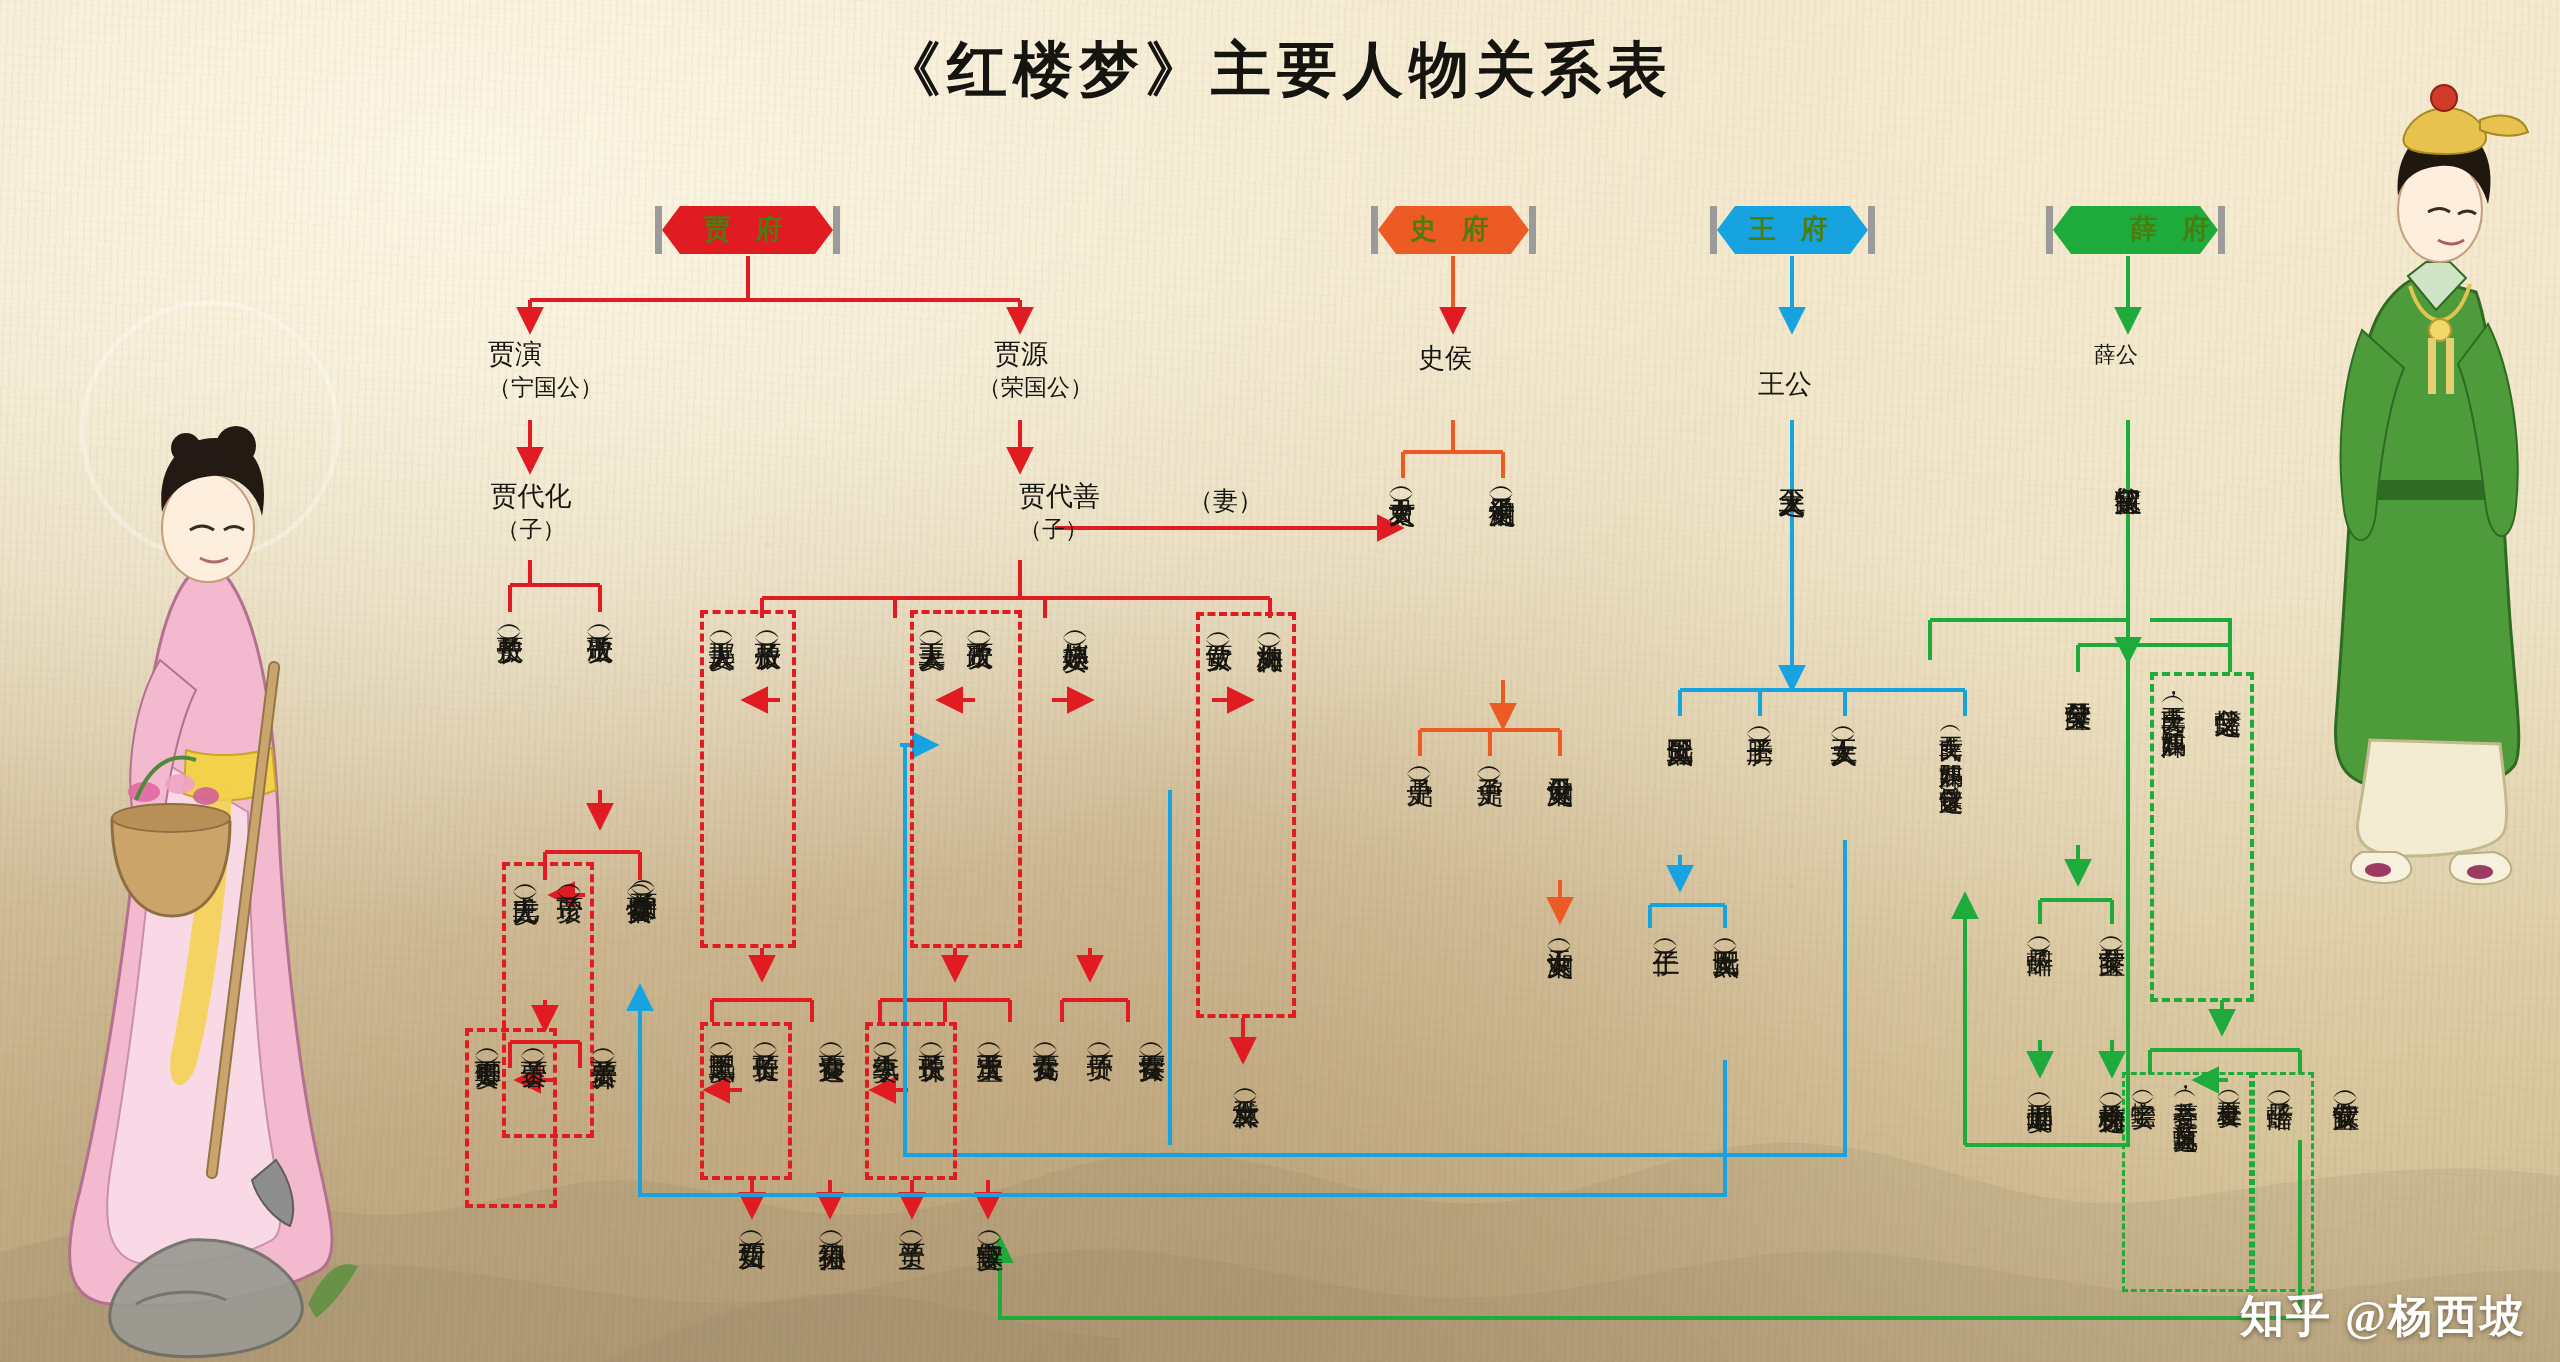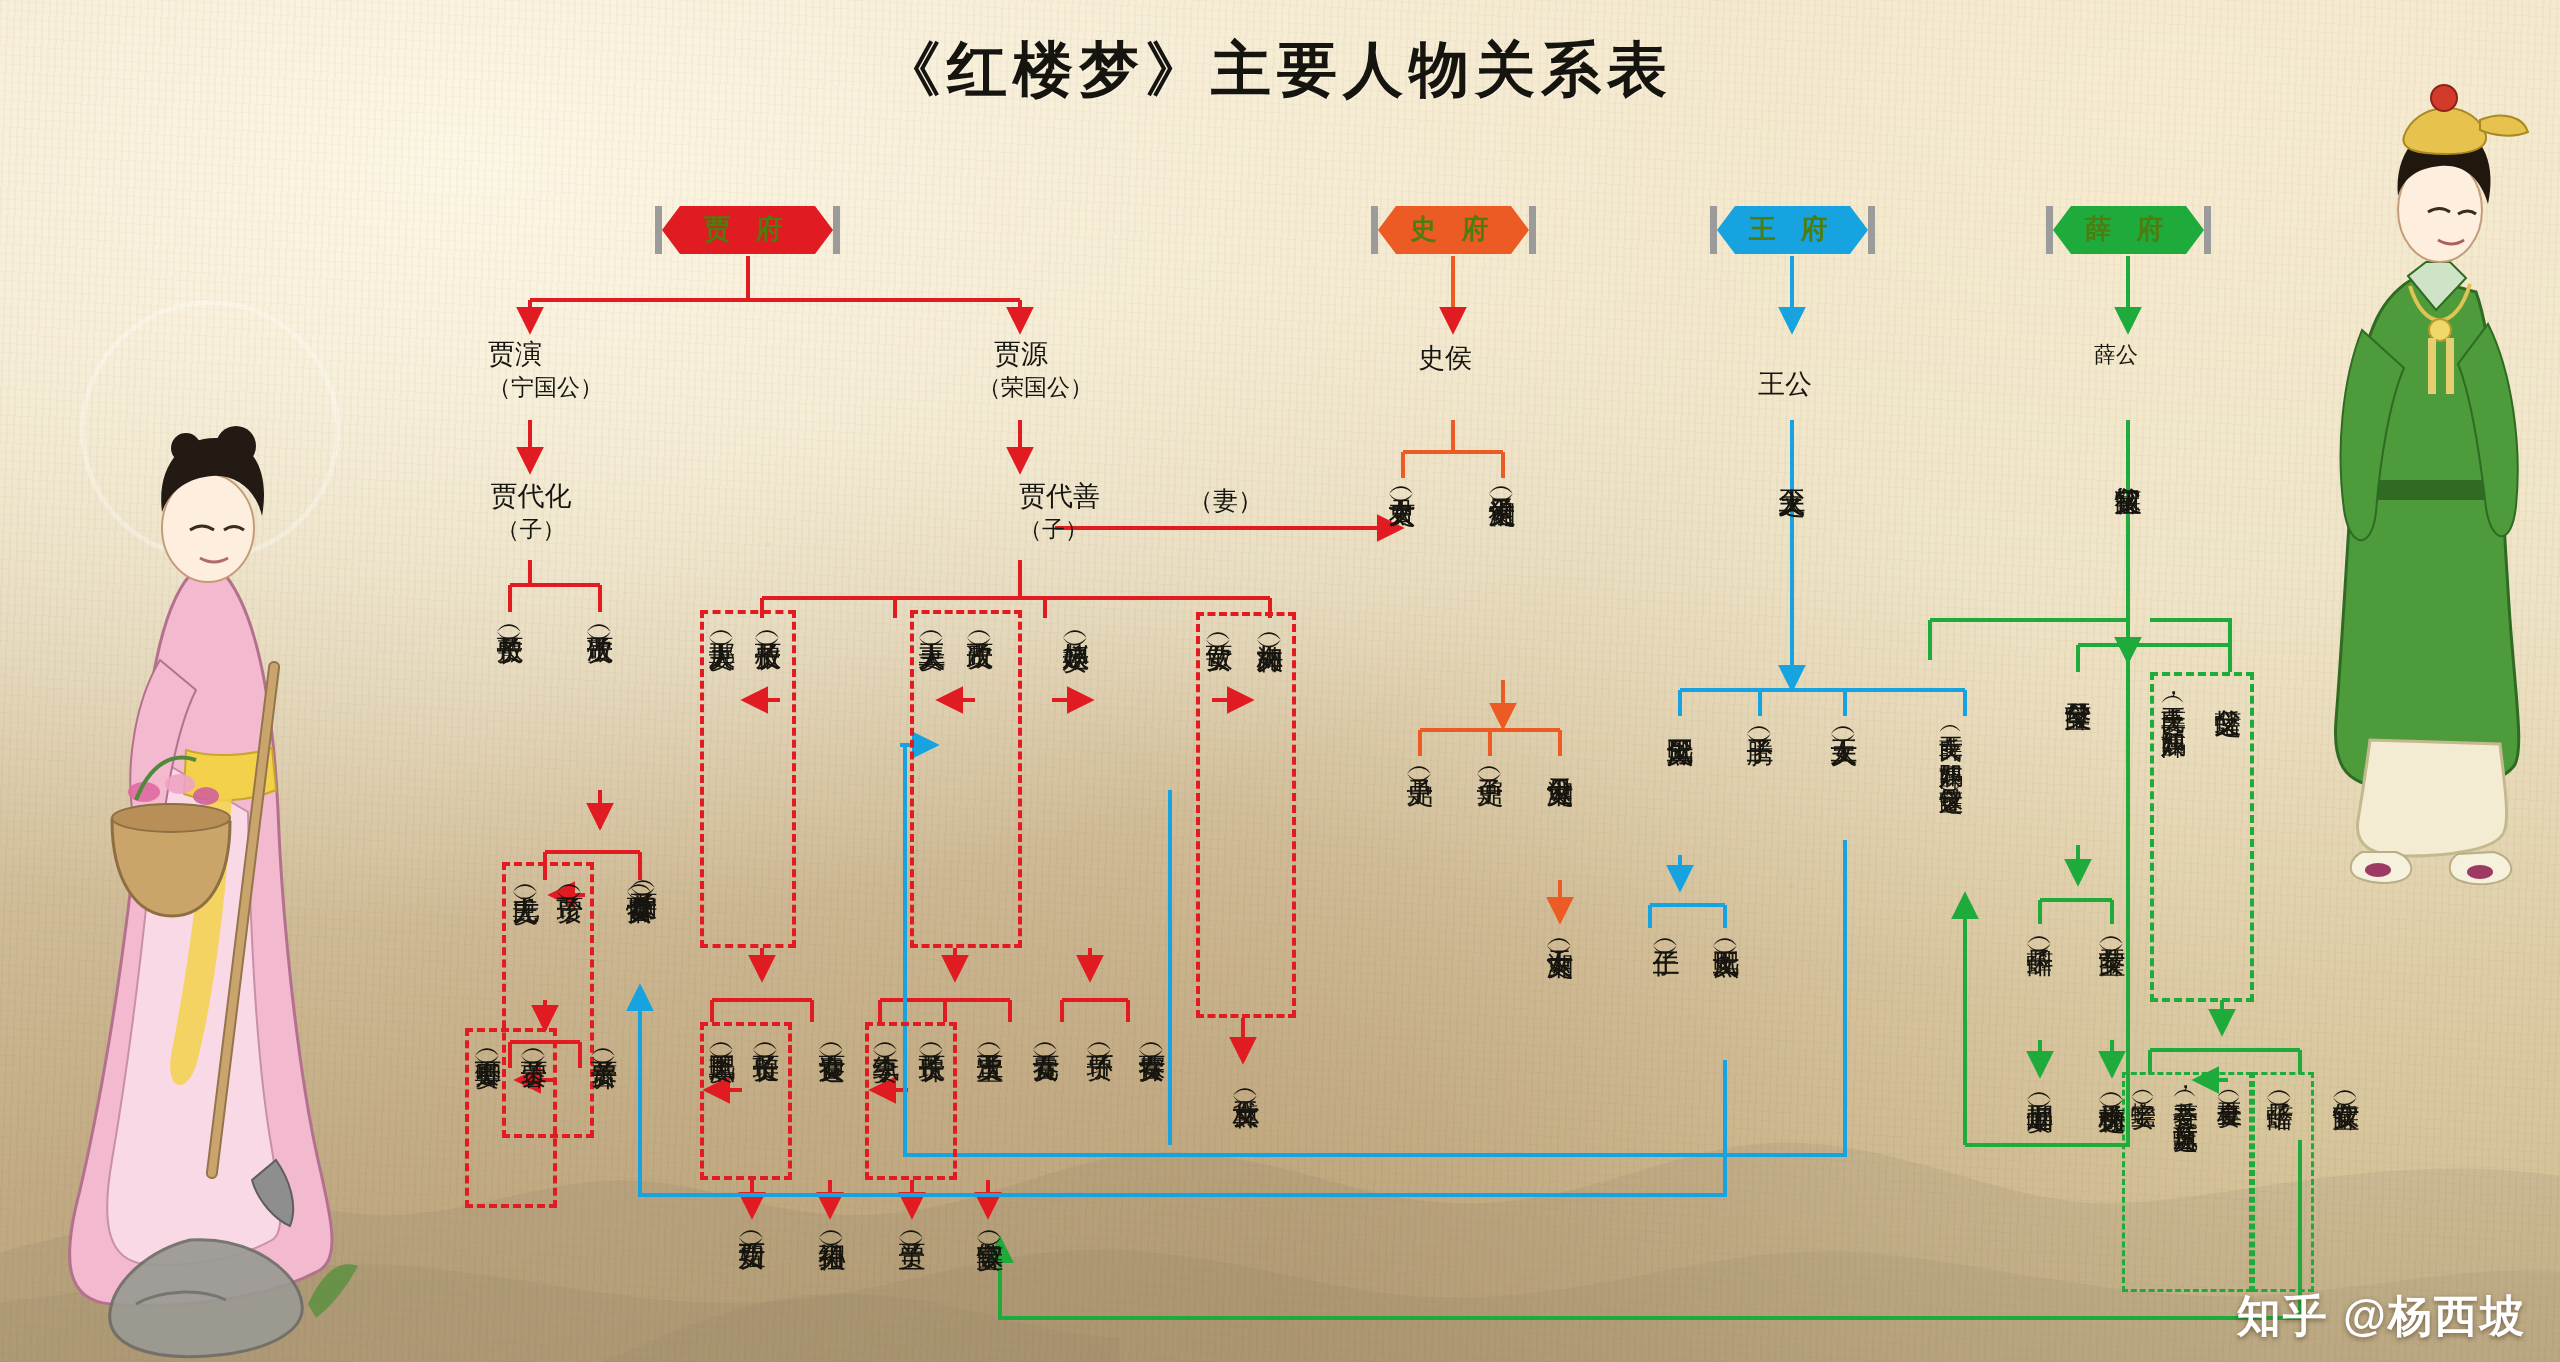--- a/index.html
+++ b/index.html
@@ -59,21 +59,21 @@
     font-family:"DejaVu Serif","Liberation Serif",serif;
   }
   .v{ writing-mode:vertical-rl; text-orientation:upright; line-height:1.04; }
   .h{ }
   
   .dbox{position:absolute;box-sizing:border-box;}
   
   #wm{
     position:absolute;right:34px;bottom:16px;color:#fff;font-size:44px;font-weight:bold;
     letter-spacing:2px;text-shadow:0 2px 5px rgba(60,40,20,.55);
-    font-family:Liberation Sans, sans-serif;
+    font-family:Liberation Serif, serif;
   }
   
   #seal{
     position:absolute;left:80px;top:300px;width:250px;height:250px;border-radius:50%;
     border:5px solid rgba(255,255,255,.55);opacity:.55;
   }
   #seal .sealtxt{
     position:absolute;inset:0;display:flex;align-items:center;justify-content:center;
     color:rgba(255,255,255,.8);font-size:62px;font-weight:bold;letter-spacing:4px;
     writing-mode:vertical-rl;text-orientation:upright;
@@ -171,21 +171,21 @@
   <span>贾 府</span>
 </div>
 <div class="banner" style="left:1371px;top:206px;width:165px;">
   <div class="inner" style="background:#ec5b24"></div>
   <span>史 府</span>
 </div>
 <div class="banner" style="left:1710px;top:206px;width:165px;">
   <div class="inner" style="background:#17a3e0"></div>
   <span>王 府</span>
 </div>
-<div class="banner" style="left:2046px;top:206px;width:165px;">
+<div class="banner" style="left:2046px;top:206px;width:179px;justify-content:flex-end;">
   <div class="inner" style="background:#1faa3c"></div>
   <span>薛 府</span>
 </div>
 
 <svg style="position:absolute;left:0;top:0;width:2560px;height:1362px;pointer-events:none">
   <defs>
     <marker id="mR" viewBox="0 0 12 12" refX="10" refY="6" markerWidth="7" markerHeight="7" orient="auto-start-reverse">
         <path d="M0,0 L12,6 L0,12 z" fill="#e01b22"></path>
       </marker>
     <marker id="mO" viewBox="0 0 12 12" refX="10" refY="6" markerWidth="7" markerHeight="7" orient="auto-start-reverse">

